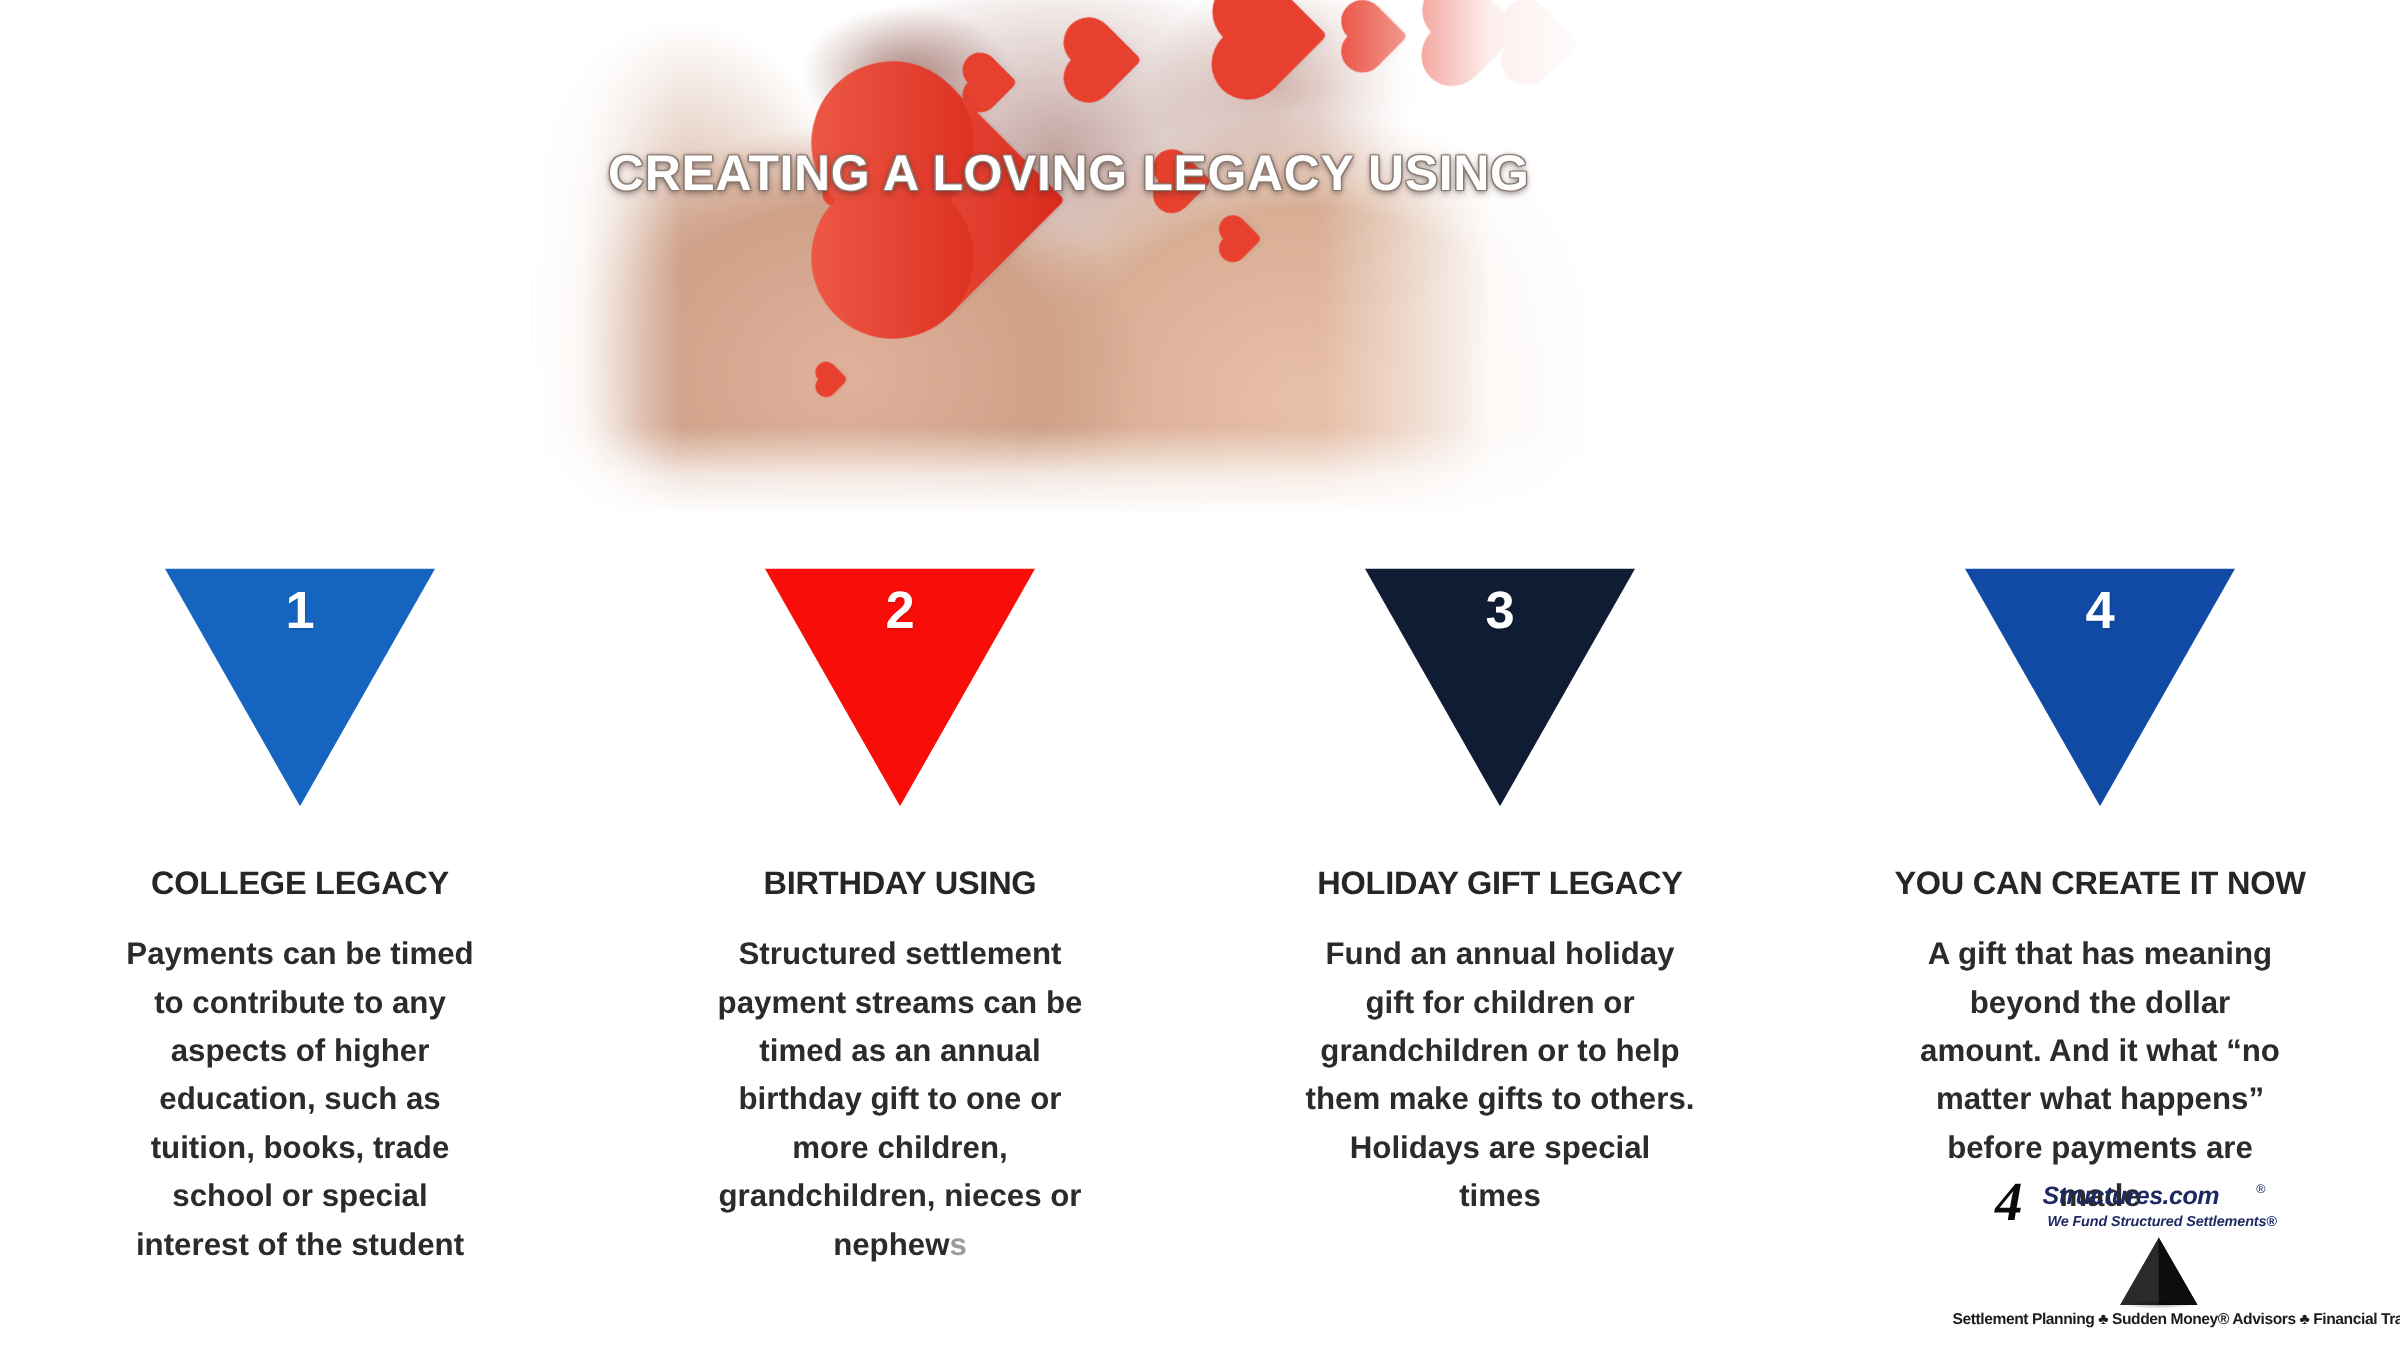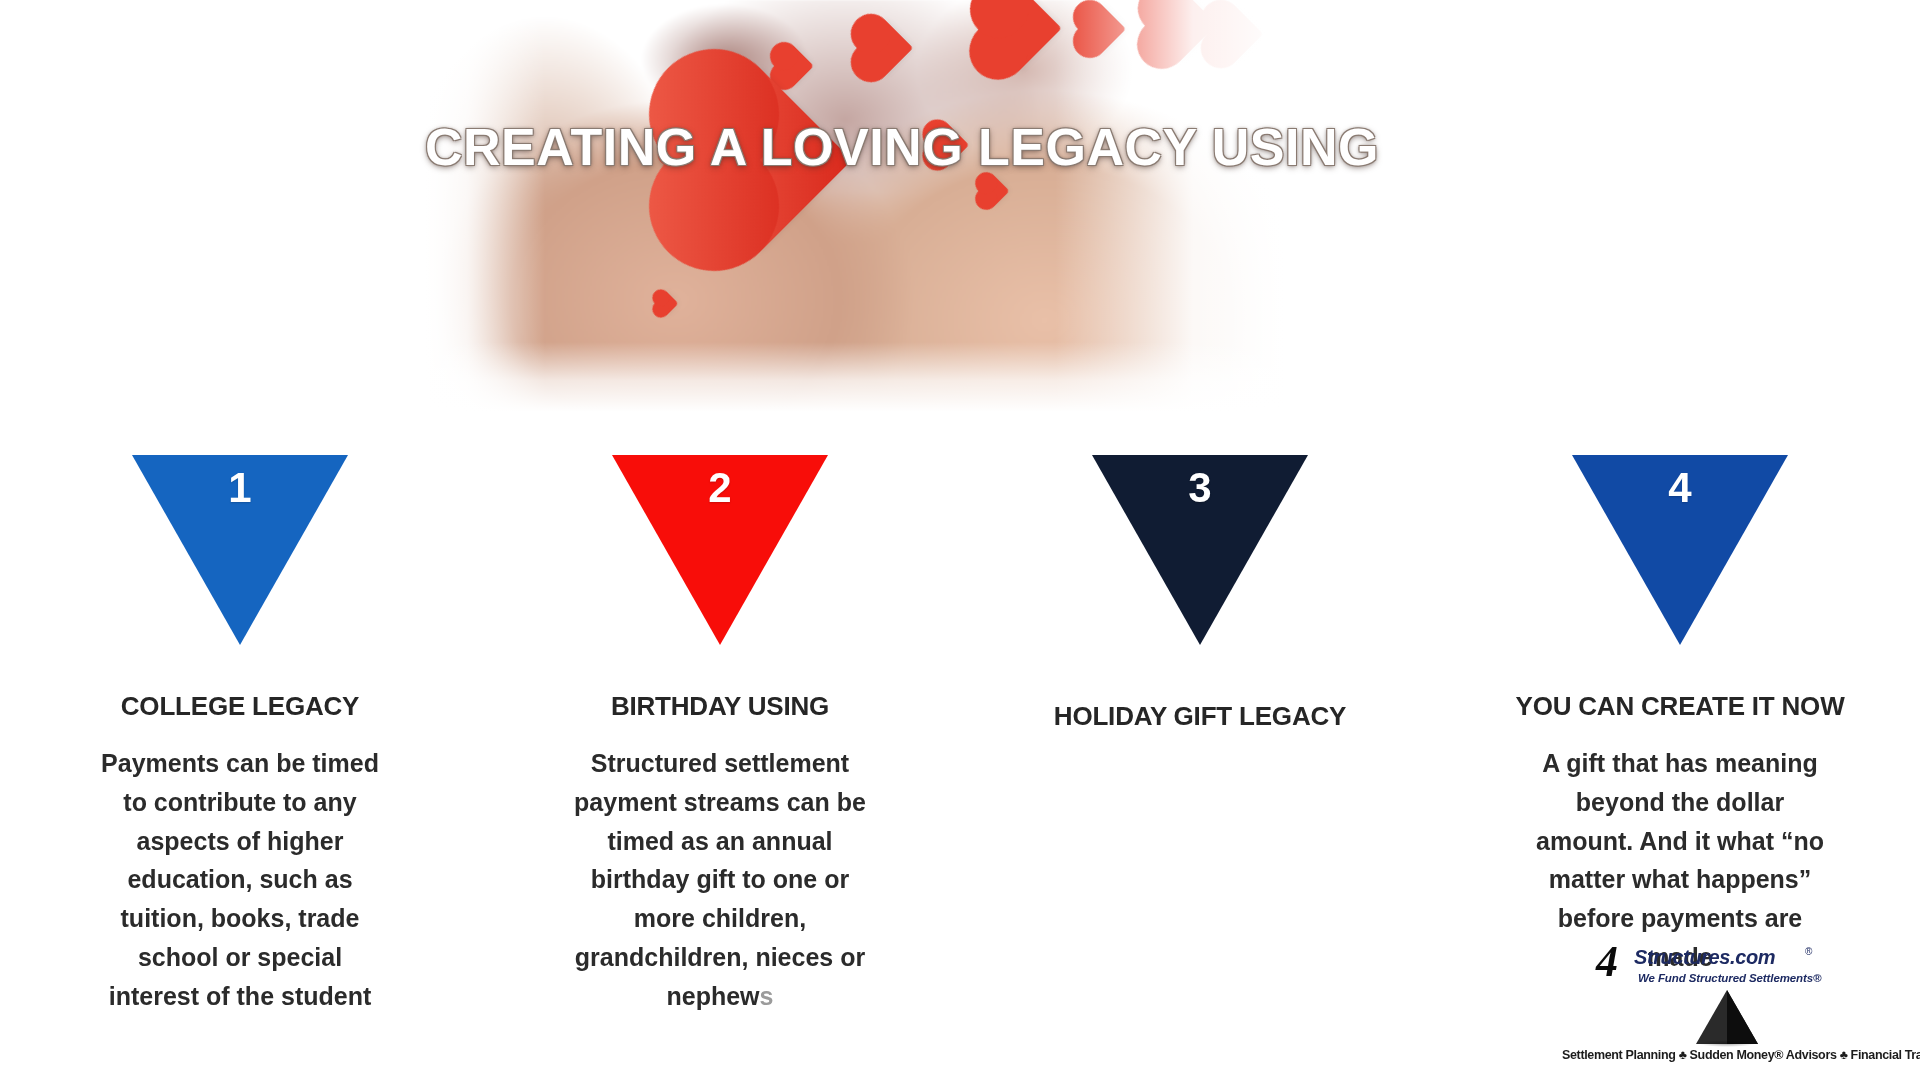--- a/index.html
+++ b/index.html
@@ -59,21 +59,21 @@
     content:""; position:absolute; background:inherit; border-radius:50%;
   }
   .heart::before{ width:100%; height:100%; left:-50%; top:0; }
   .heart::after { width:100%; height:100%; left:0; top:-50%; }
 
   
   .hero-title{
     position:absolute;
     left:0; top:110px; width:100%;
     text-align:center;
-    font-size:52px;
+    font-size:40px;
     font-weight:bold;
     line-height:1.45;
     letter-spacing:.5px;
     color:#ffffff;
     white-space:nowrap;
     text-shadow:
       1px 1px 0 #8a7b72, -1px 1px 0 #8a7b72, 1px -1px 0 #8a7b72, -1px -1px 0 #8a7b72,
       0 0 3px rgba(90,70,60,.85), 0 2px 6px rgba(60,40,35,.55);
   }
   .hero-title .tline{ display:block; }
@@ -254,20 +254,21 @@
     <div class="col-body"><span>Structured settlement payment streams can be timed as an annual birthday gift to one or more children, grandchildren, nieces or nephew</span><span class="tail-fade">s</span></div>
   </div>
 
   <div class="col">
     <div class="tri-wrap">
       <div class="tri" style="border-top-color:#101c33;">
         <span class="num">3</span>
       </div>
     </div>
     <div class="col-heading">HOLIDAY GIFT LEGACY</div>
+    <div class="col-body" style="width:312px;"><span>Fund an annual holiday gift for children or grandchildren or to help them make gifts to others.  Holidays are special times</span><span class="tail-fade"></span></div>
   </div>
 
   <div class="col">
     <div class="tri-wrap">
       <div class="tri" style="border-top-color:#114aa5;">
         <span class="num">4</span>
       </div>
     </div>
     <div class="col-heading">YOU CAN CREATE IT NOW</div>
     <div class="col-body" style="width:306px;"><span>A gift that has meaning beyond the dollar amount.  And it what “no matter what happens” before payments are made</span><span class="tail-fade"></span></div>

